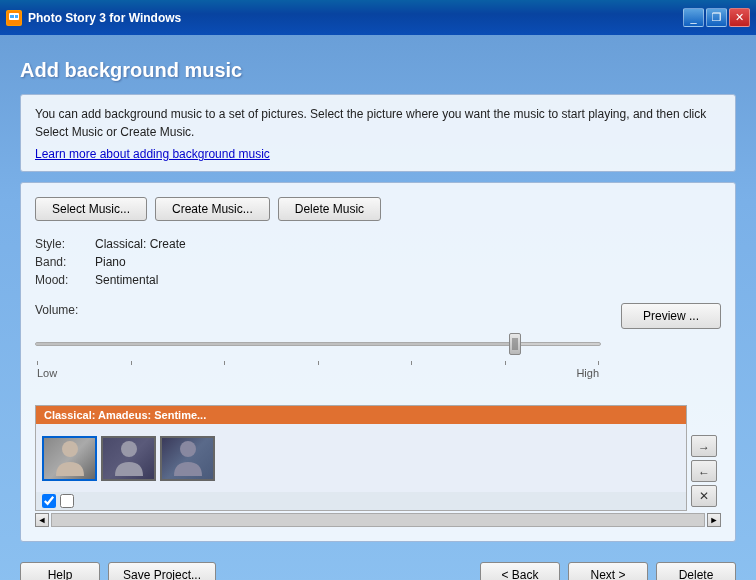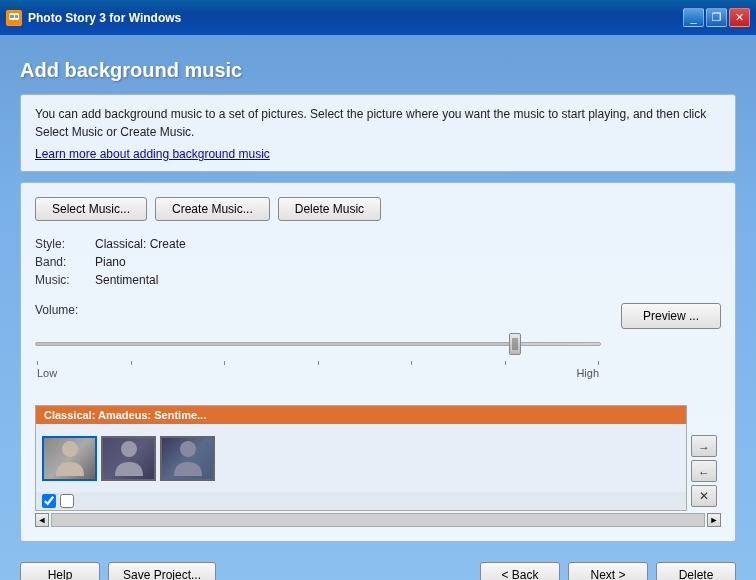--- a/index.html
+++ b/index.html
@@ -377,21 +377,21 @@
       <button class="win-btn">Select Music...</button>
       <button class="win-btn">Create Music...</button>
       <button class="win-btn">Delete Music</button>
     </div>
 
     <div class="music-info">
       <span class="music-info-label">Style:</span>
       <span class="music-info-value">Classical: Create</span>
       <span class="music-info-label">Band:</span>
       <span class="music-info-value">Piano</span>
-      <span class="music-info-label">Music:</span>
+      <span class="music-info-label">Mood:</span>
       <span class="music-info-value">Sentimental</span>
     </div>
 
     <div style="display:flex; align-items:flex-start; gap:20px; margin-bottom:10px;">
       <div class="volume-section" style="flex:1;">
         <div class="volume-label">Volume:</div>
         <div class="slider-container">
           <div class="slider-track">
             <div class="slider-fill"></div>
             <div class="slider-thumb"></div>

